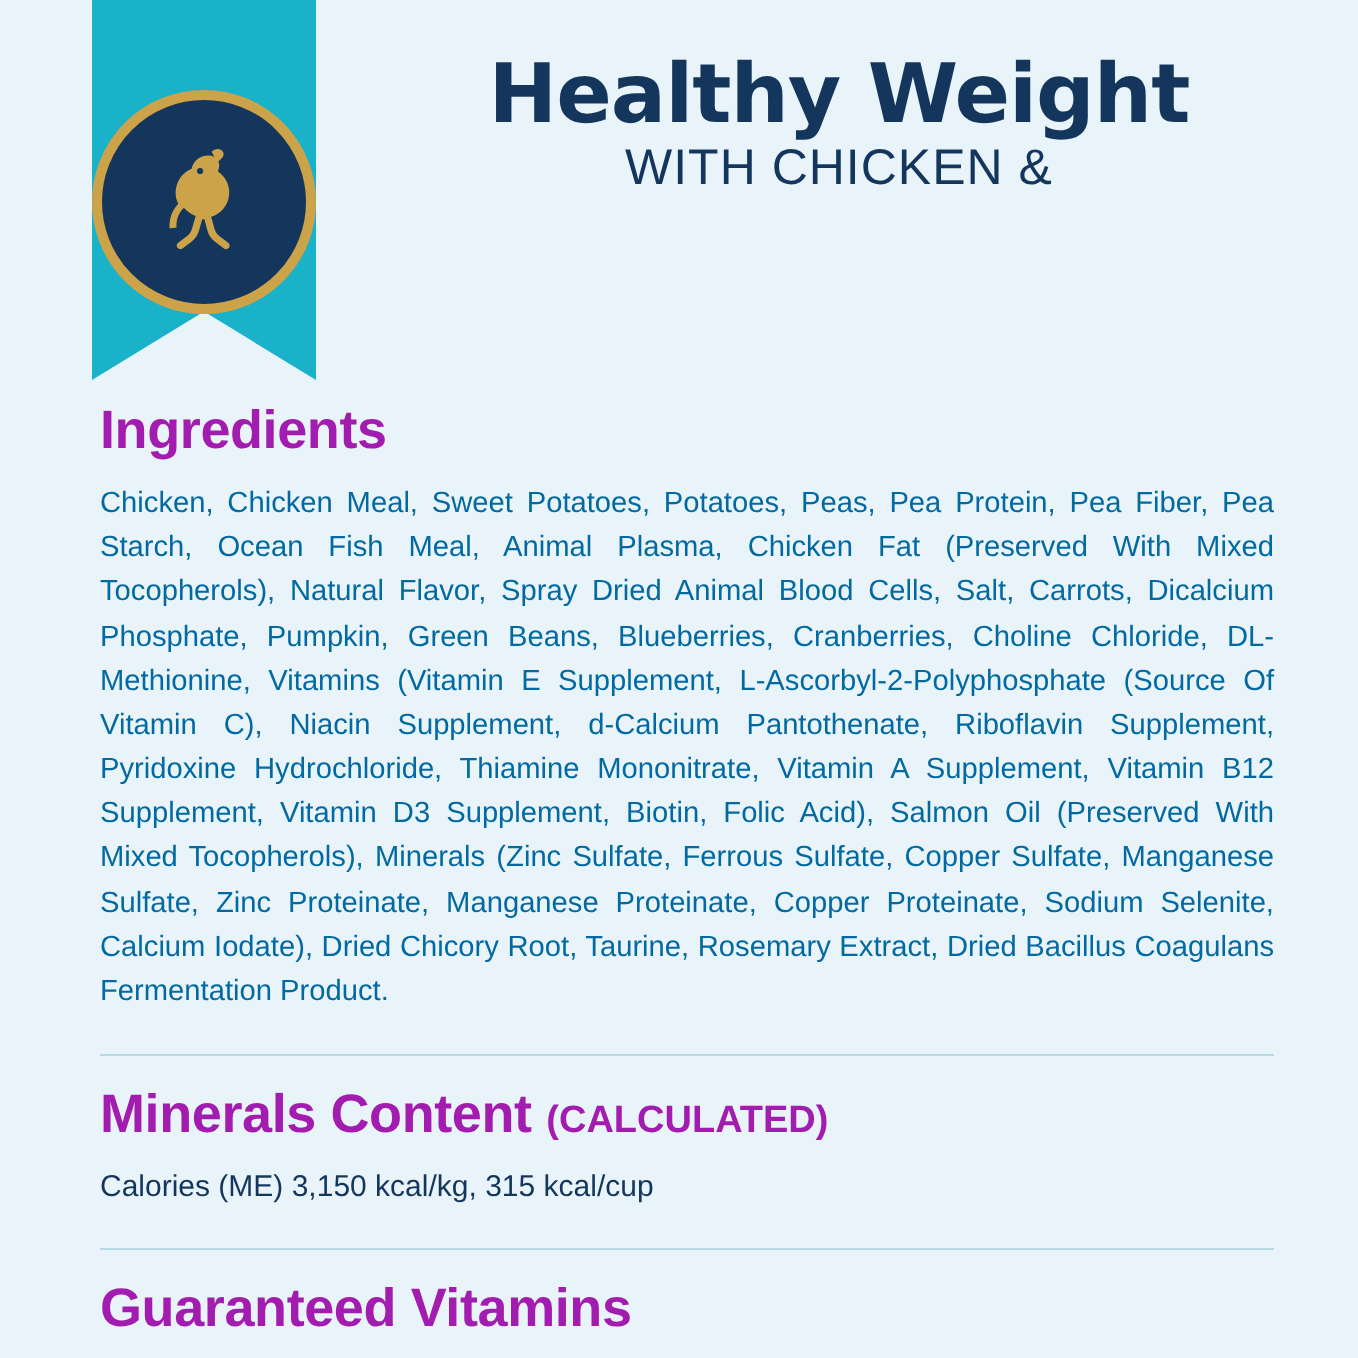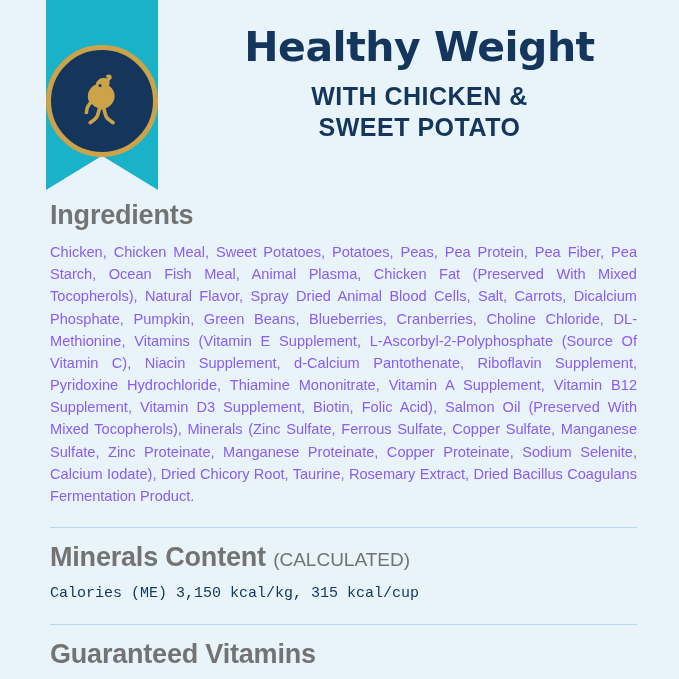--- a/index.html
+++ b/index.html
@@ -57,68 +57,66 @@
   .title-main {
     font-family: "DejaVu Sans", sans-serif;
     font-weight: bold;
     font-size: 41px;
     line-height: 1.05;
     letter-spacing: -0.5px;
     color: #14365c;
     margin: 0;
   }
   .title-sub {
-    margin-top: 12px;
     font-size: 25px;
     line-height: 1.25;
     letter-spacing: 0.5px;
     color: #14365c;
-    font-weight: 700;
+    font-weight: 400;
   }
 
   
   .content {
     position: absolute;
     left: 50px;
     right: 42px;
     top: 200px;
   }
   h2.section-title {
     font-size: 27px;
     font-weight: bold;
     margin: 0 0 10px 0;
-    color: #737373;
+    color: #a21caf;
     letter-spacing: -0.2px;
   }
   h2.section-title .paren {
     font-size: 19px;
-    font-weight: normal;
+    font-weight: bold;
     letter-spacing: 0;
   }
   .ingredients-text {
     font-size: 14.6px;
     line-height: 1.52;
-    color: #8b5cf6;
+    color: #0369a1;
     text-align: justify;
     margin: 0;
     hyphens: auto;
     -webkit-hyphens: auto;
   }
 
   .divider {
     border: none;
     border-top: 1px solid #b7d9e6;
     margin: 20px 0 14px 0;
   }
 
   .calorie-line {
     font-size: 15px;
     line-height: 1.4;
     margin: 0 0 6px 0;
-    font-family: Liberation Mono, monospace;
   }
 </style>
 </head>
 <body>
 
 <div class="header">
   <div class="banner"></div>
   <div class="medallion">
     <svg width="62" height="62" viewBox="0 0 64 64" aria-hidden="true">
       <g fill="#cda349">
@@ -128,21 +126,20 @@
       <path d="M36 6c1.6-1.6 4-1.8 5.4-0.4 1 1 1 2.6 0 3.6l-2.6 2.6" fill="#cda349"></path>
     </svg>
   </div>
 
   <div class="title-block">
     <div class="title-main">
       <div>Healthy Weight</div>
     </div>
     <div class="title-sub">
       <div>WITH CHICKEN &amp;</div>
-      <div>SWEET POTATO</div>
     </div>
   </div>
 </div>
 
 <div class="content">
 
   <h2 class="section-title">Ingredients</h2>
   <p class="ingredients-text">Chicken, Chicken Meal, Sweet Potatoes, Potatoes, Peas, Pea Protein, Pea Fiber, Pea Starch, Ocean Fish Meal, Animal Plasma, Chicken Fat (Preserved With Mixed Tocopherols), Natural Flavor, Spray Dried Animal Blood Cells, Salt, Carrots, Dicalcium Phosphate, Pumpkin, Green Beans, Blueberries, Cranberries, Choline Chloride, DL-Methionine, Vitamins (Vitamin E Supplement, L-Ascorbyl-2-Polyphosphate (Source Of Vitamin C), Niacin Supplement, d-Calcium Pantothenate, Riboflavin Supplement, Pyridoxine Hydrochloride, Thiamine Mononitrate, Vitamin A Supplement, Vitamin B12 Supplement, Vitamin D3 Supplement, Biotin, Folic Acid), Salmon Oil (Preserved With Mixed Tocopherols), Minerals (Zinc Sulfate, Ferrous Sulfate, Copper Sulfate, Manganese Sulfate, Zinc Proteinate, Manganese Proteinate, Copper Proteinate, Sodium Selenite, Calcium Iodate), Dried Chicory Root, Taurine, Rosemary Extract, Dried Bacillus Coagulans Fermentation Product.</p>
 
   <hr class="divider">

